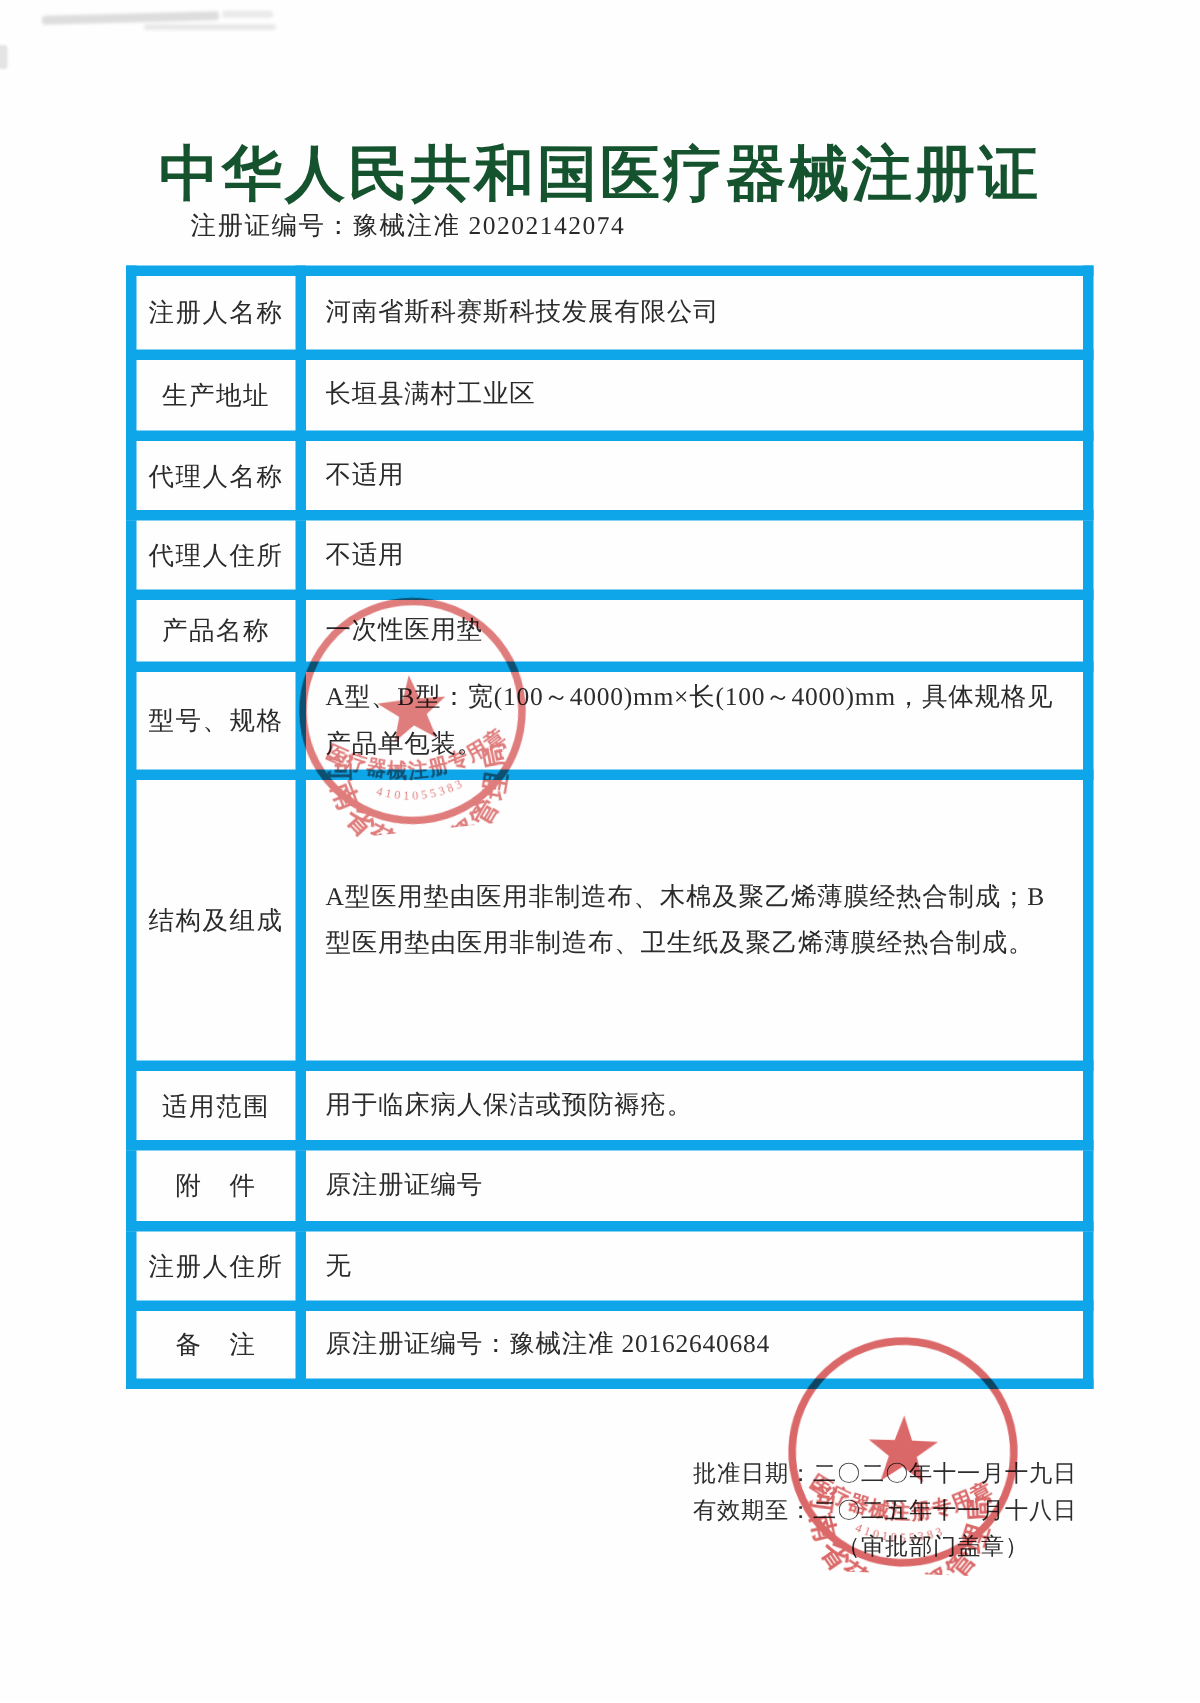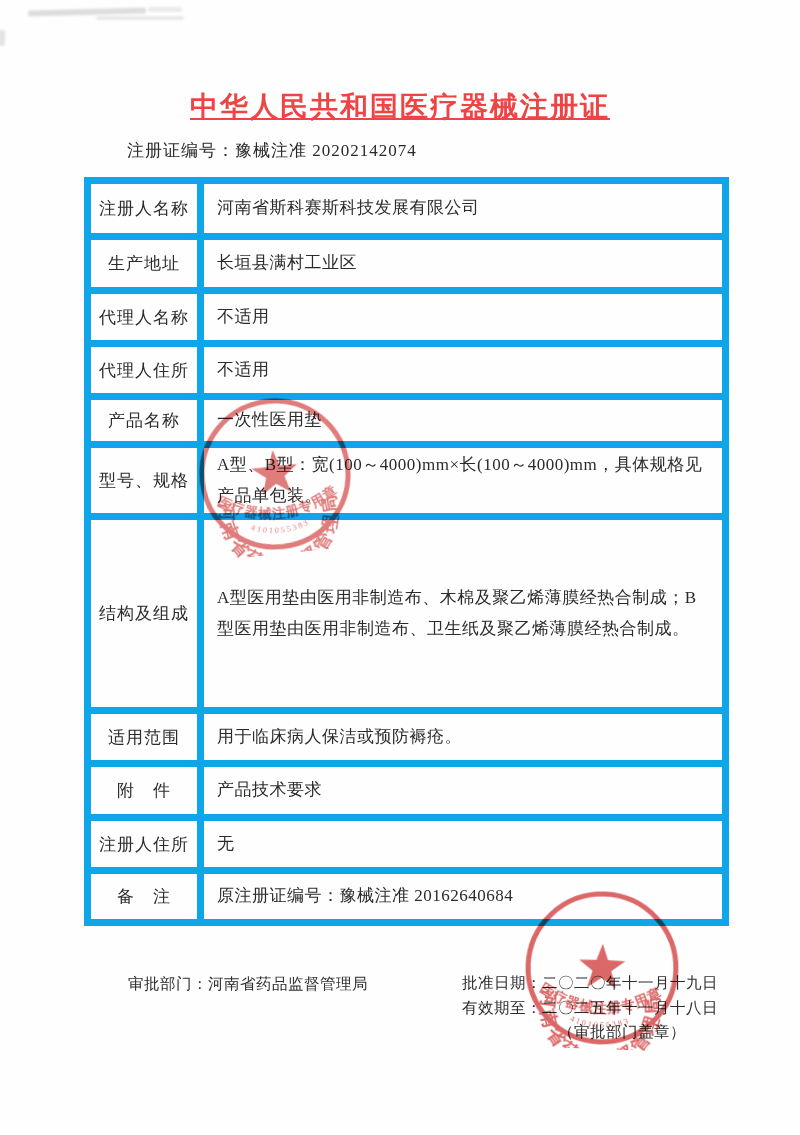--- a/index.html
+++ b/index.html
@@ -10,21 +10,21 @@
   .page{position:absolute;inset:0;background:#fefefe;}
   
   .smudge{position:absolute;background:#8a8a8a;border-radius:2px;}
   .sm1{left:28px;top:9px;width:118px;height:6px;opacity:.28;filter:blur(1.2px);transform:rotate(-1.5deg);}
   .sm2{left:96px;top:16px;width:88px;height:4px;opacity:.18;filter:blur(1px);}
   .sm3{left:-2px;top:30px;width:7px;height:16px;opacity:.22;filter:blur(.8px);}
   .sm4{left:148px;top:7px;width:34px;height:5px;opacity:.16;filter:blur(1px);}
 
   .title{
     position:absolute;left:0;right:0;top:88px;text-align:center;
-    font-size:28px;font-weight:bold;letter-spacing:2px;color:#ef4444;text-decoration:underline;
+    font-size:40px;font-weight:bold;letter-spacing:2px;color:#14532d;
   }
   .certline{
     position:absolute;left:127px;top:139px;font-size:17px;letter-spacing:1px;color:#2a2a2a;
   }
 
   table.cert{
     position:absolute;left:84px;top:177px;width:638px;
     border-collapse:collapse;table-layout:fixed;
   }
   table.cert td{
@@ -96,34 +96,33 @@
     <tr style="height:194px">
       <td class="lab">结构及组成</td>
       <td class="val">A型医用垫由医用非制造布、木棉及聚乙烯薄膜经热合制成；B型医用垫由医用非制造布、卫生纸及聚乙烯薄膜经热合制成。</td>
     </tr>
     <tr style="height:53px">
       <td class="lab">适用范围</td>
       <td class="val">用于临床病人保洁或预防褥疮。</td>
     </tr>
     <tr style="height:54px">
       <td class="lab">附　件</td>
-      <td class="val">产品技术要求</td>
+      <td class="val">原注册证编号</td>
     </tr>
     <tr style="height:53px">
       <td class="lab">注册人住所</td>
       <td class="val">无</td>
     </tr>
     <tr style="height:52px">
       <td class="lab">备　注</td>
       <td class="val">原注册证编号：豫械注准 20162640684</td>
     </tr>
   </tbody>
     </table>
 
-  <div class="footer-dept"><span>审批部门：</span><span>河南省药品监督管理局</span></div>
 
   <div class="footer-right">
     <div><span>批准日期：</span><span>二〇二〇年十一月十九日</span></div>
     <div><span>有效期至：</span><span>二〇二五年十一月十八日</span></div>
     <div class="seal-note">（审批部门盖章）</div>
   </div>
 
   <svg class="stamp stamp-1" viewBox="-80 -80 160 160" style="color: rgb(217, 91, 91);">
     <defs>
       <path id="s1t" d="M -54.5 19.8 A 58 58 0 1 0 54.5 19.8" fill="none"></path>

